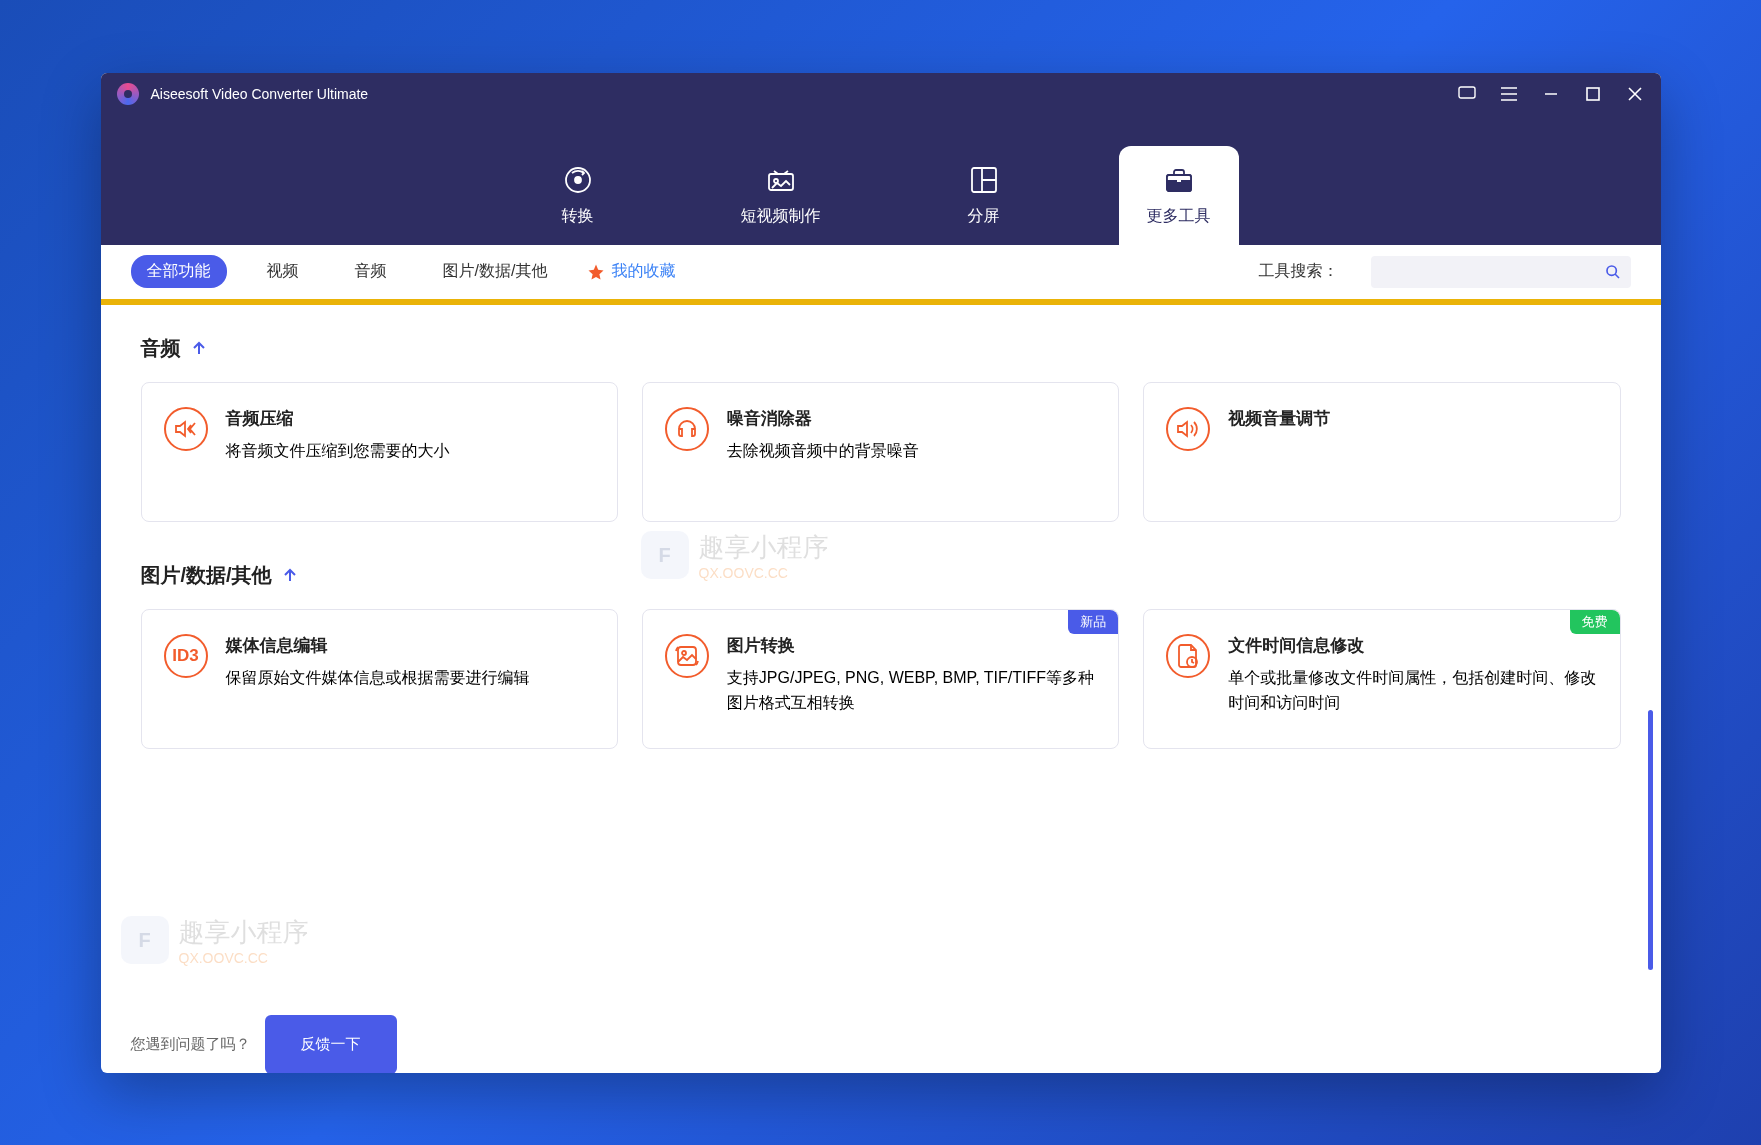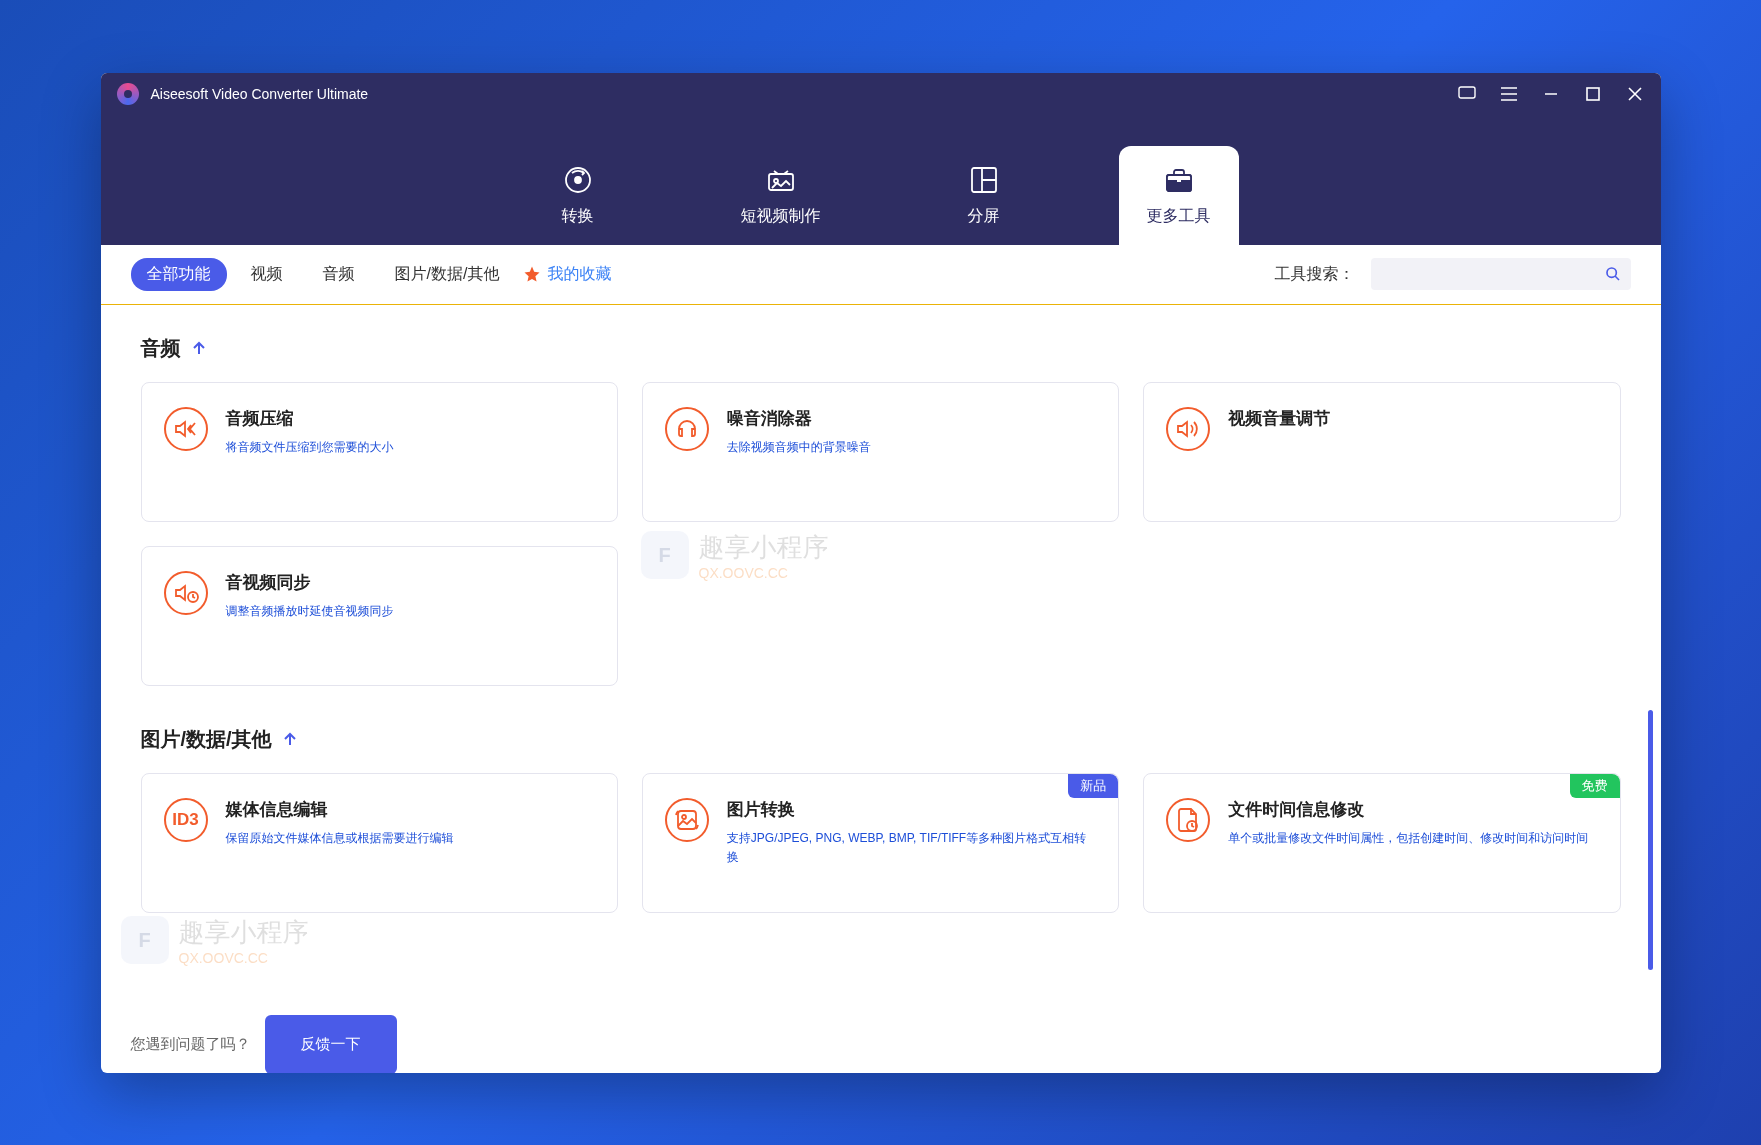--- a/index.html
+++ b/index.html
@@ -65,22 +65,22 @@
     .nav-tab.active {
       background: #fff;
       color: #2e2d62;
     }
     .nav-icon { width: 32px; height: 32px; display: flex; align-items: center; justify-content: center; }
     .filter-bar {
       height: 60px;
       display: flex;
       align-items: center;
       padding: 0 30px;
-      gap: 8px;
-      border-bottom: 1px solid #eab308;
+      gap: 24px;
+      border-bottom: 6px solid #eab308;
     }
     .filter-item {
       font-size: 16px;
       color: #333;
       cursor: pointer;
       padding: 6px 16px;
       border-radius: 16px;
     }
     .filter-item.active {
       background: #4a5be8;
@@ -133,21 +133,21 @@
     .card-icon {
       width: 44px; height: 44px;
       border-radius: 50%;
       border: 2px solid #f25c2c;
       display: flex; align-items: center; justify-content: center;
       flex-shrink: 0;
       color: #f25c2c;
     }
     .card-body { flex: 1; }
     .card-title { font-size: 17px; font-weight: 600; color: #222; margin-bottom: 8px; }
-    .card-desc { font-size: 12px; color: #1d4ed8; line-height: 1.6; }
+    .card-desc { font-size: 16px; color: #000000; line-height: 1.6; }
     .badge {
       position: absolute;
       top: 0; right: 0;
       padding: 3px 12px;
       font-size: 13px;
       color: #fff;
       border-radius: 0 8px 0 6px;
     }
     .badge.new { background: #4a5be8; font-family: Liberation Serif, serif; }
     .badge.free { background: #22c55e; }
@@ -339,33 +339,20 @@
       <div class="card">
         <div class="card-icon">
           <svg width="26" height="22" viewBox="0 0 26 22" fill="none" stroke="#f25c2c" stroke-width="1.8">
               <path d="M3 8v6h4l5 4V4L7 8H3zM16 7a6 6 0 010 8M19 4a10 10 0 010 14"></path>
             </svg>
         </div>
         <div class="card-body">
           <div class="card-title">视频音量调节</div>
         </div>
       </div>
-      <div class="card">
-        <div class="card-icon">
-          <svg width="26" height="22" viewBox="0 0 26 22" fill="none" stroke="#f25c2c" stroke-width="1.8">
-              <path d="M3 8v6h4l5 4V4L7 8H3z"></path>
-              <circle cx="20" cy="15" r="5"></circle>
-              <path d="M20 12v3l2 1"></path>
-            </svg>
-        </div>
-        <div class="card-body">
-          <div class="card-title">音视频同步</div>
-          <div class="card-desc">调整音频播放时延使音视频同步</div>
-        </div>
-      </div>
     </div>
 
     <div class="watermark" style="left:540px; top:225px;">
       <div class="wm-badge">F</div>
       <div>
         <div class="wm-text">趣享小程序</div>
         <div class="wm-sub">QX.OOVC.CC</div>
       </div>
     </div>
 

